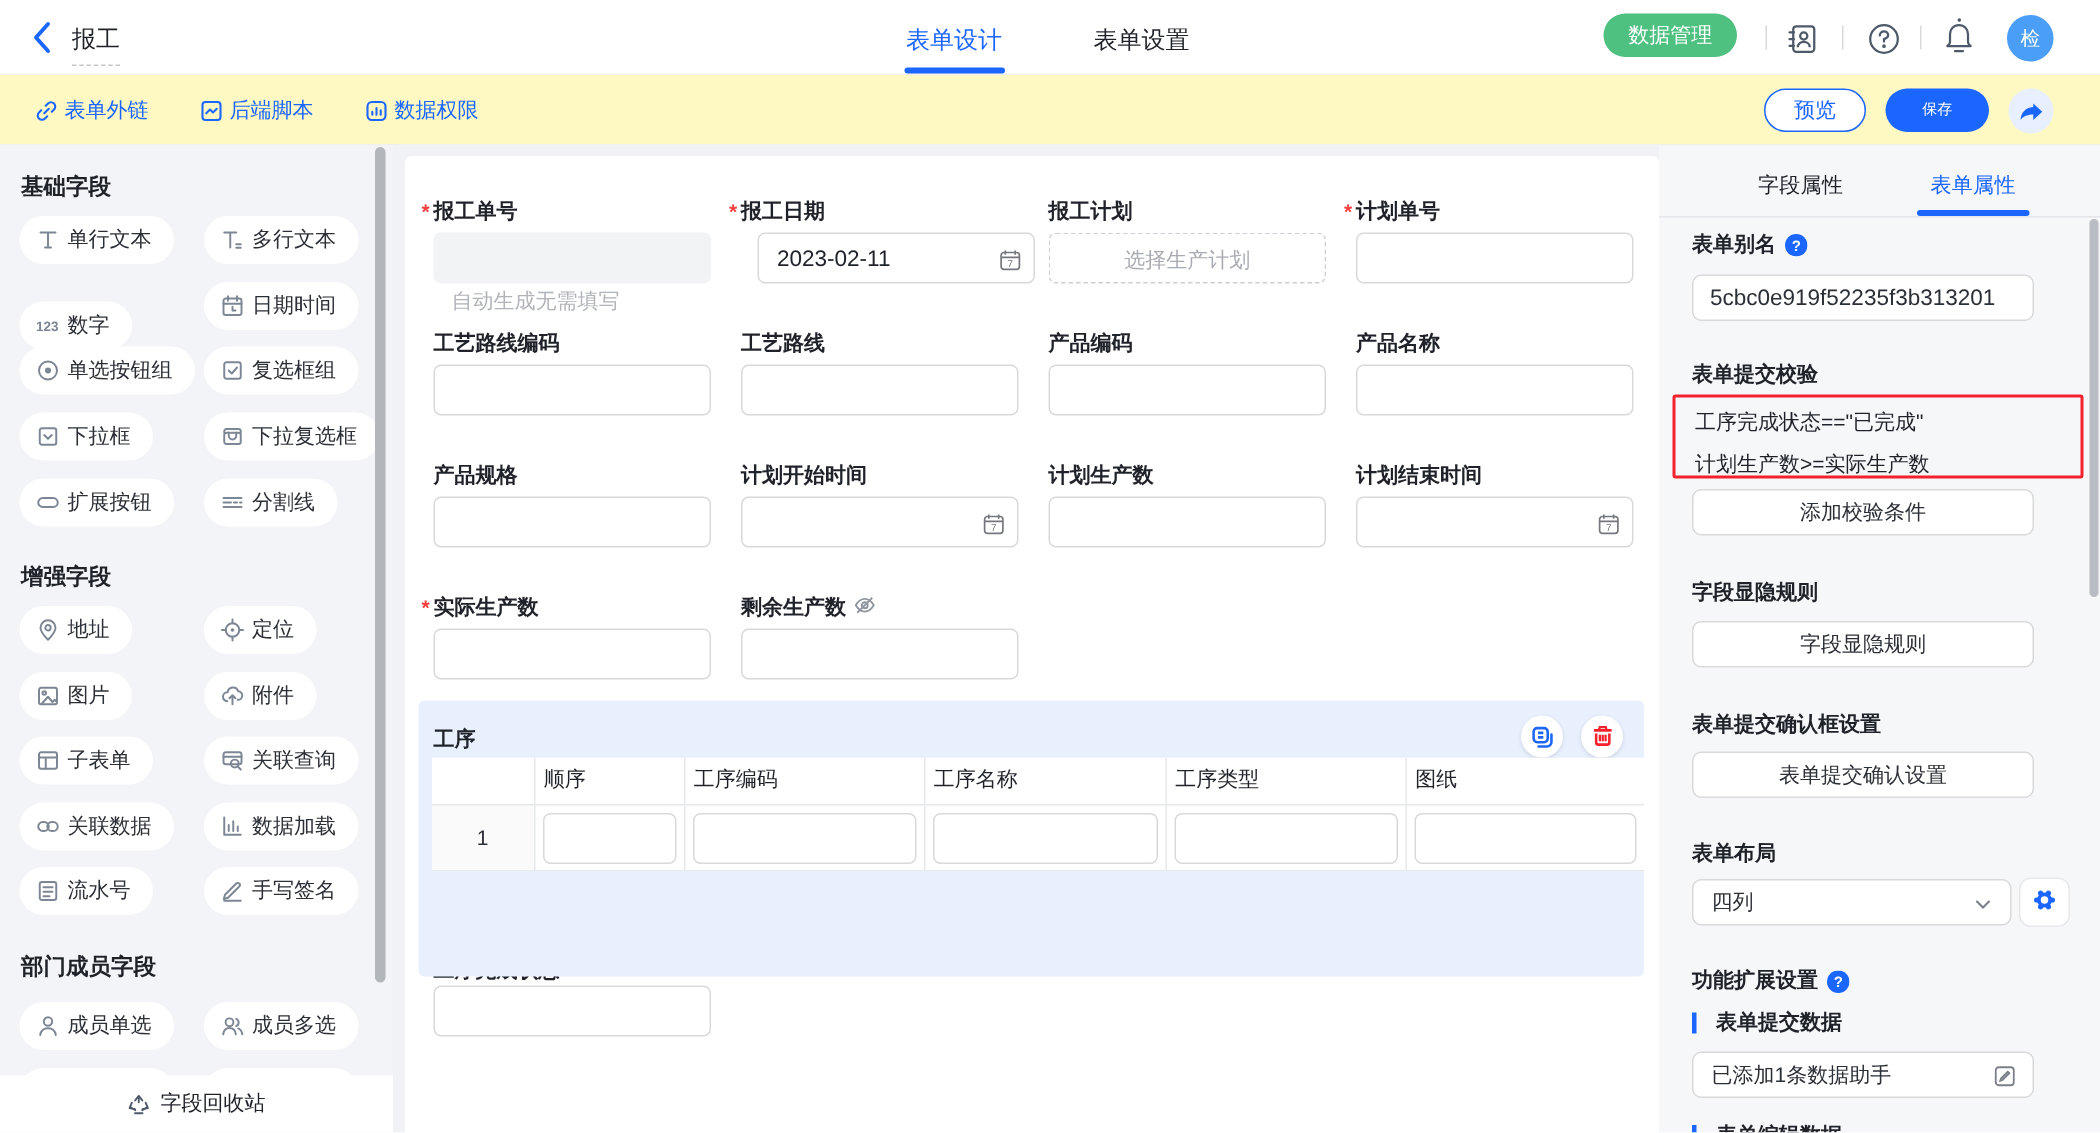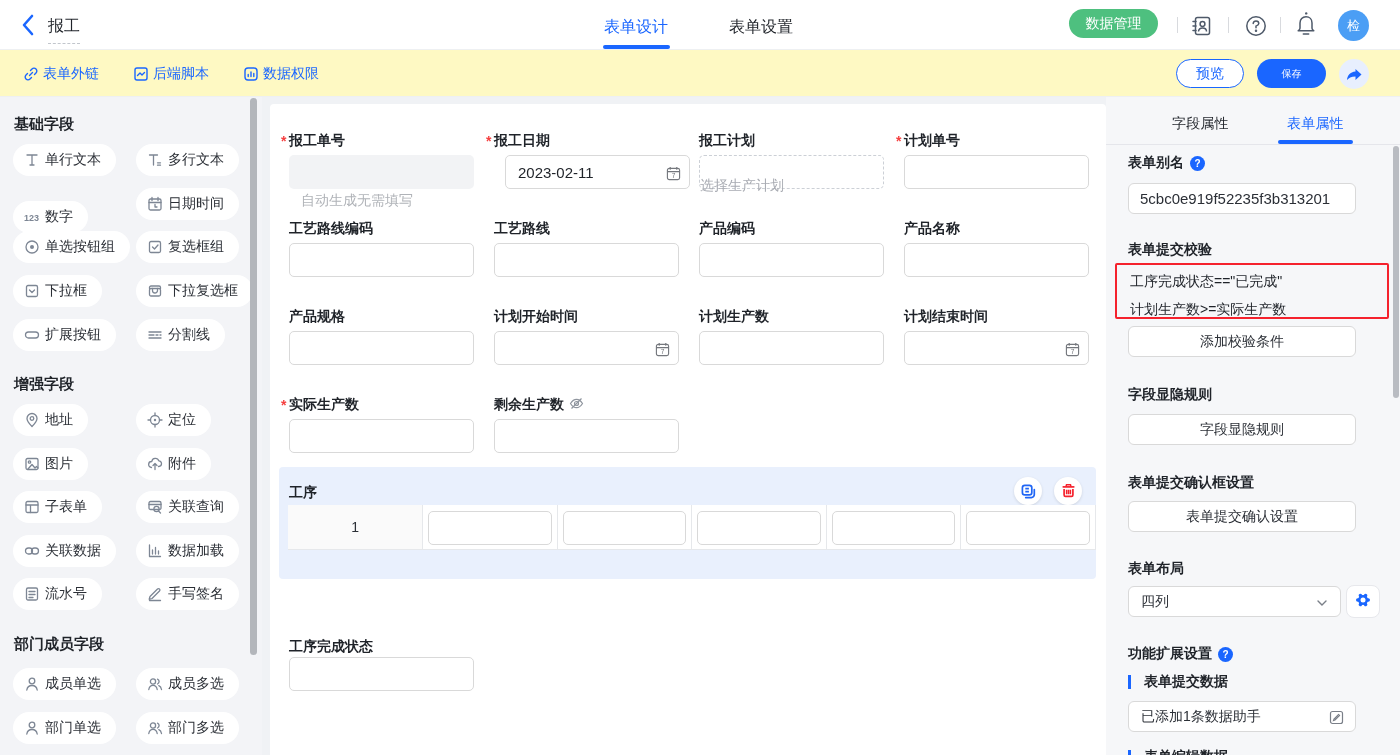--- a/index.html
+++ b/index.html
@@ -32,21 +32,21 @@
 .pill svg{flex:0 0 auto;}
 #recycle{position:absolute;left:0;top:620px;width:262px;height:38px;background:#fff;display:flex;align-items:center;justify-content:center;gap:7px;font-size:14px;color:#1f2329;}
 #lsb-scroll{position:absolute;left:250px;top:1px;width:7px;height:557px;background:#b3b6bb;border-radius:3.5px;}
 
 #canvas{position:absolute;left:262px;top:97px;width:844px;height:658px;background:#f0f2f5;}
 #panel{position:absolute;left:8px;top:7px;width:836px;height:651px;background:#fff;border-radius:4px 4px 0 0;}
 .flabel{position:absolute;font-size:14px;font-weight:bold;color:#1f2329;white-space:nowrap;}
 .flabel .req{color:#f53f3f;position:absolute;left:-8px;top:1px;}
 .finput{position:absolute;width:185px;height:34px;background:#fff;border:1px solid #d9d9d9;border-radius:5px;}
 
-#subform{position:absolute;left:9px;top:363px;width:817px;height:112px;background:#e9f0fd;border-radius:4px;}
+#subform{position:absolute;left:9px;top:363px;width:817px;height:184px;background:#e9f0fd;border-radius:4px;}
 #sftable{position:absolute;left:9px;top:38px;width:808px;background:#fff;overflow:hidden;}
 
 #rsb{position:absolute;left:1106px;top:97px;width:294px;height:658px;background:#f6f7f9;overflow:hidden;}
 .rtab{position:absolute;top:18px;font-size:14px;letter-spacing:0.2px;}
 #rline{position:absolute;left:172px;top:43px;width:75px;height:4px;background:#1a66ff;border-radius:2px;}
 #rdiv{position:absolute;left:0;top:47px;width:294px;height:1px;background:#e5e6eb;}
 .r-h{position:absolute;left:22px;font-size:14px;font-weight:bold;color:#1f2329;display:flex;align-items:center;gap:6px;}
 .r-box{position:absolute;left:22px;width:228px;height:31px;background:#fff;border:1px solid #d9d9d9;border-radius:6px;font-size:14px;color:#2b2f36;}
 .r-btn{text-align:center;line-height:29px;}
 #redbox{position:absolute;left:9px;top:166px;width:274px;height:56px;border:2px solid #f5222d;border-radius:2px;}
@@ -289,20 +289,29 @@
       </div>
       <div class="pill pc2" style="top:614.7px">
         <svg width="16" height="16" viewBox="0 0 16 16" fill="none" stroke="#7d8694" stroke-width="1.3" stroke-linecap="round" stroke-linejoin="round">
           <circle cx="6" cy="5.5" r="2.6"></circle>
           <path d="M1.8 13.5 c0.4-2.8 2-4.2 4.2-4.2 s3.8 1.4 4.2 4.2"></path>
           <path d="M10.5 3.2 a2.6 2.6 0 0 1 0 4.8 M11.8 9.6 c1.6 0.6 2.4 2 2.7 3.9"></path>
         </svg>
         <span>部门多选</span>
       </div>
     </div>
+  <div id="recycle"><svg width="15" height="15" viewBox="0 0 15 15" fill="none" stroke="#4e5969" stroke-width="1.25" stroke-linecap="round" stroke-linejoin="round">
+        <path d="M5.1 4.6 L7.5 1.6 L9.9 4.6"></path>
+        <path d="M7.5 1.9 V5.8"></path>
+        <path d="M2.9 6.1 L1.4 9.7 L5 10.4"></path>
+        <path d="M1.9 9.2 L5.2 11.2"></path>
+        <path d="M12.1 6.1 L13.6 9.7 L10 10.4"></path>
+        <path d="M13.1 9.2 L9.8 11.2"></path>
+        <path d="M5 13.2 h5"></path>
+      </svg>字段回收站</div>
   <div id="lsb-scroll"></div>
 </div>
 
 <div id="canvas">
   <div id="panel">
     <div id="fields">
         <div class="flabel" style="left:19px;top:28px"><span class="req">*</span>报工单号</div>
         <div class="flabel" style="left:224px;top:28px"><span class="req">*</span>报工日期</div>
         <div class="flabel" style="left:429px;top:28px">报工计划</div>
         <div class="flabel" style="left:634px;top:28px"><span class="req">*</span>计划单号</div>
@@ -311,21 +320,21 @@
         </div>
         <div class="finput" style="left:235px;top:51px;">
           <span style="position:absolute;left:12px;top:8px;color:#1f2329;font-size:15px;">2023-02-11</span>
           <svg style="position:absolute;right:8px;top:10px" width="15" height="15" viewBox="0 0 16 16" fill="none" stroke="#74777d" stroke-width="1.2">
             <rect x="1.5" y="2.5" width="13" height="12" rx="2"></rect>
             <path d="M1.5 6 h13 M4.5 1 v3 M11.5 1 v3"></path>
             <text x="6" y="12.5" font-size="7" fill="#74777d" stroke="none">7</text>
           </svg>
         </div>
         <div class="finput" style="left:429px;top:51px;border:1px dashed #ccd0d6;">
-          <span style="position:absolute;left:0;right:0;top:9px;text-align:left;color:#a8abb2;margin-top:12px;">选择生产计划</span>
+          <span style="position:absolute;left:0;right:0;top:9px;text-align:center;color:#a8abb2;">选择生产计划</span>
         </div>
         <div class="finput" style="left:634px;top:51px;"></div>
         <div class="flabel" style="left:19px;top:116px">工艺路线编码</div>
         <div class="flabel" style="left:224px;top:116px">工艺路线</div>
         <div class="flabel" style="left:429px;top:116px">产品编码</div>
         <div class="flabel" style="left:634px;top:116px">产品名称</div>
         <div class="finput" style="left:19px;top:139px;"></div>
         <div class="finput" style="left:224px;top:139px;"></div>
         <div class="finput" style="left:429px;top:139px;"></div>
         <div class="finput" style="left:634px;top:139px;"></div>
@@ -371,20 +380,28 @@
         </svg>
       <svg class="abs" style="left:782px;top:16px" width="15" height="15" viewBox="0 0 15 15" fill="none" stroke="#f5222d" stroke-width="1.7">
           <path d="M1.6 3.9 h11.8"></path>
           <path d="M5 3.6 l0.5-1.8 h4 l0.5 1.8" stroke-width="1.5"></path>
           <path d="M3.1 6 v6 a1.4 1.4 0 0 0 1.4 1.4 h6 a1.4 1.4 0 0 0 1.4 -1.4 v-6"></path>
           <path d="M5.6 6.8 v4.4 M7.5 6.8 v4.4 M9.4 6.8 v4.4" stroke-width="1.5"></path>
         </svg>
       <div id="sftable">
           <table style="border-collapse:collapse;table-layout:fixed;width:808px;background:#fff;">
             <tbody>
+              <tr>
+                <th style="width:68px;height:31px;border-right:1px solid #e6e8eb;border-bottom:1px solid #e6e8eb;font-weight:normal;text-align:left;padding-left:6px;font-size:14px;color:#1f2329;"></th>
+                <th style="width:100px;height:31px;border-right:1px solid #e6e8eb;border-bottom:1px solid #e6e8eb;font-weight:normal;text-align:left;padding-left:6px;font-size:14px;color:#1f2329;">顺序</th>
+                <th style="width:160px;height:31px;border-right:1px solid #e6e8eb;border-bottom:1px solid #e6e8eb;font-weight:normal;text-align:left;padding-left:6px;font-size:14px;color:#1f2329;">工序编码</th>
+                <th style="width:161px;height:31px;border-right:1px solid #e6e8eb;border-bottom:1px solid #e6e8eb;font-weight:normal;text-align:left;padding-left:6px;font-size:14px;color:#1f2329;">工序名称</th>
+                <th style="width:160px;height:31px;border-right:1px solid #e6e8eb;border-bottom:1px solid #e6e8eb;font-weight:normal;text-align:left;padding-left:6px;font-size:14px;color:#1f2329;">工序类型</th>
+                <th style="width:159px;height:31px;border-right:1px solid #e6e8eb;border-bottom:1px solid #e6e8eb;font-weight:normal;text-align:left;padding-left:6px;font-size:14px;color:#1f2329;">图纸</th>
+              </tr>
               <tr>
                 <td style="height:44px;border-right:1px solid #e6e8eb;border-bottom:1px solid #e6e8eb;background:#fafafa;text-align:center;color:#2b2f36;">1</td>
                 <td style="border-right:1px solid #e6e8eb;border-bottom:1px solid #e6e8eb;padding:0 5px;">
                   <div style="height:34px;margin-top:2px;border:1px solid #d9d9d9;border-radius:5px;background:#fff;"></div>
                 </td>
                 <td style="border-right:1px solid #e6e8eb;border-bottom:1px solid #e6e8eb;padding:0 5px;">
                   <div style="height:34px;margin-top:2px;border:1px solid #d9d9d9;border-radius:5px;background:#fff;"></div>
                 </td>
                 <td style="border-right:1px solid #e6e8eb;border-bottom:1px solid #e6e8eb;padding:0 5px;">
                   <div style="height:34px;margin-top:2px;border:1px solid #d9d9d9;border-radius:5px;background:#fff;"></div>

